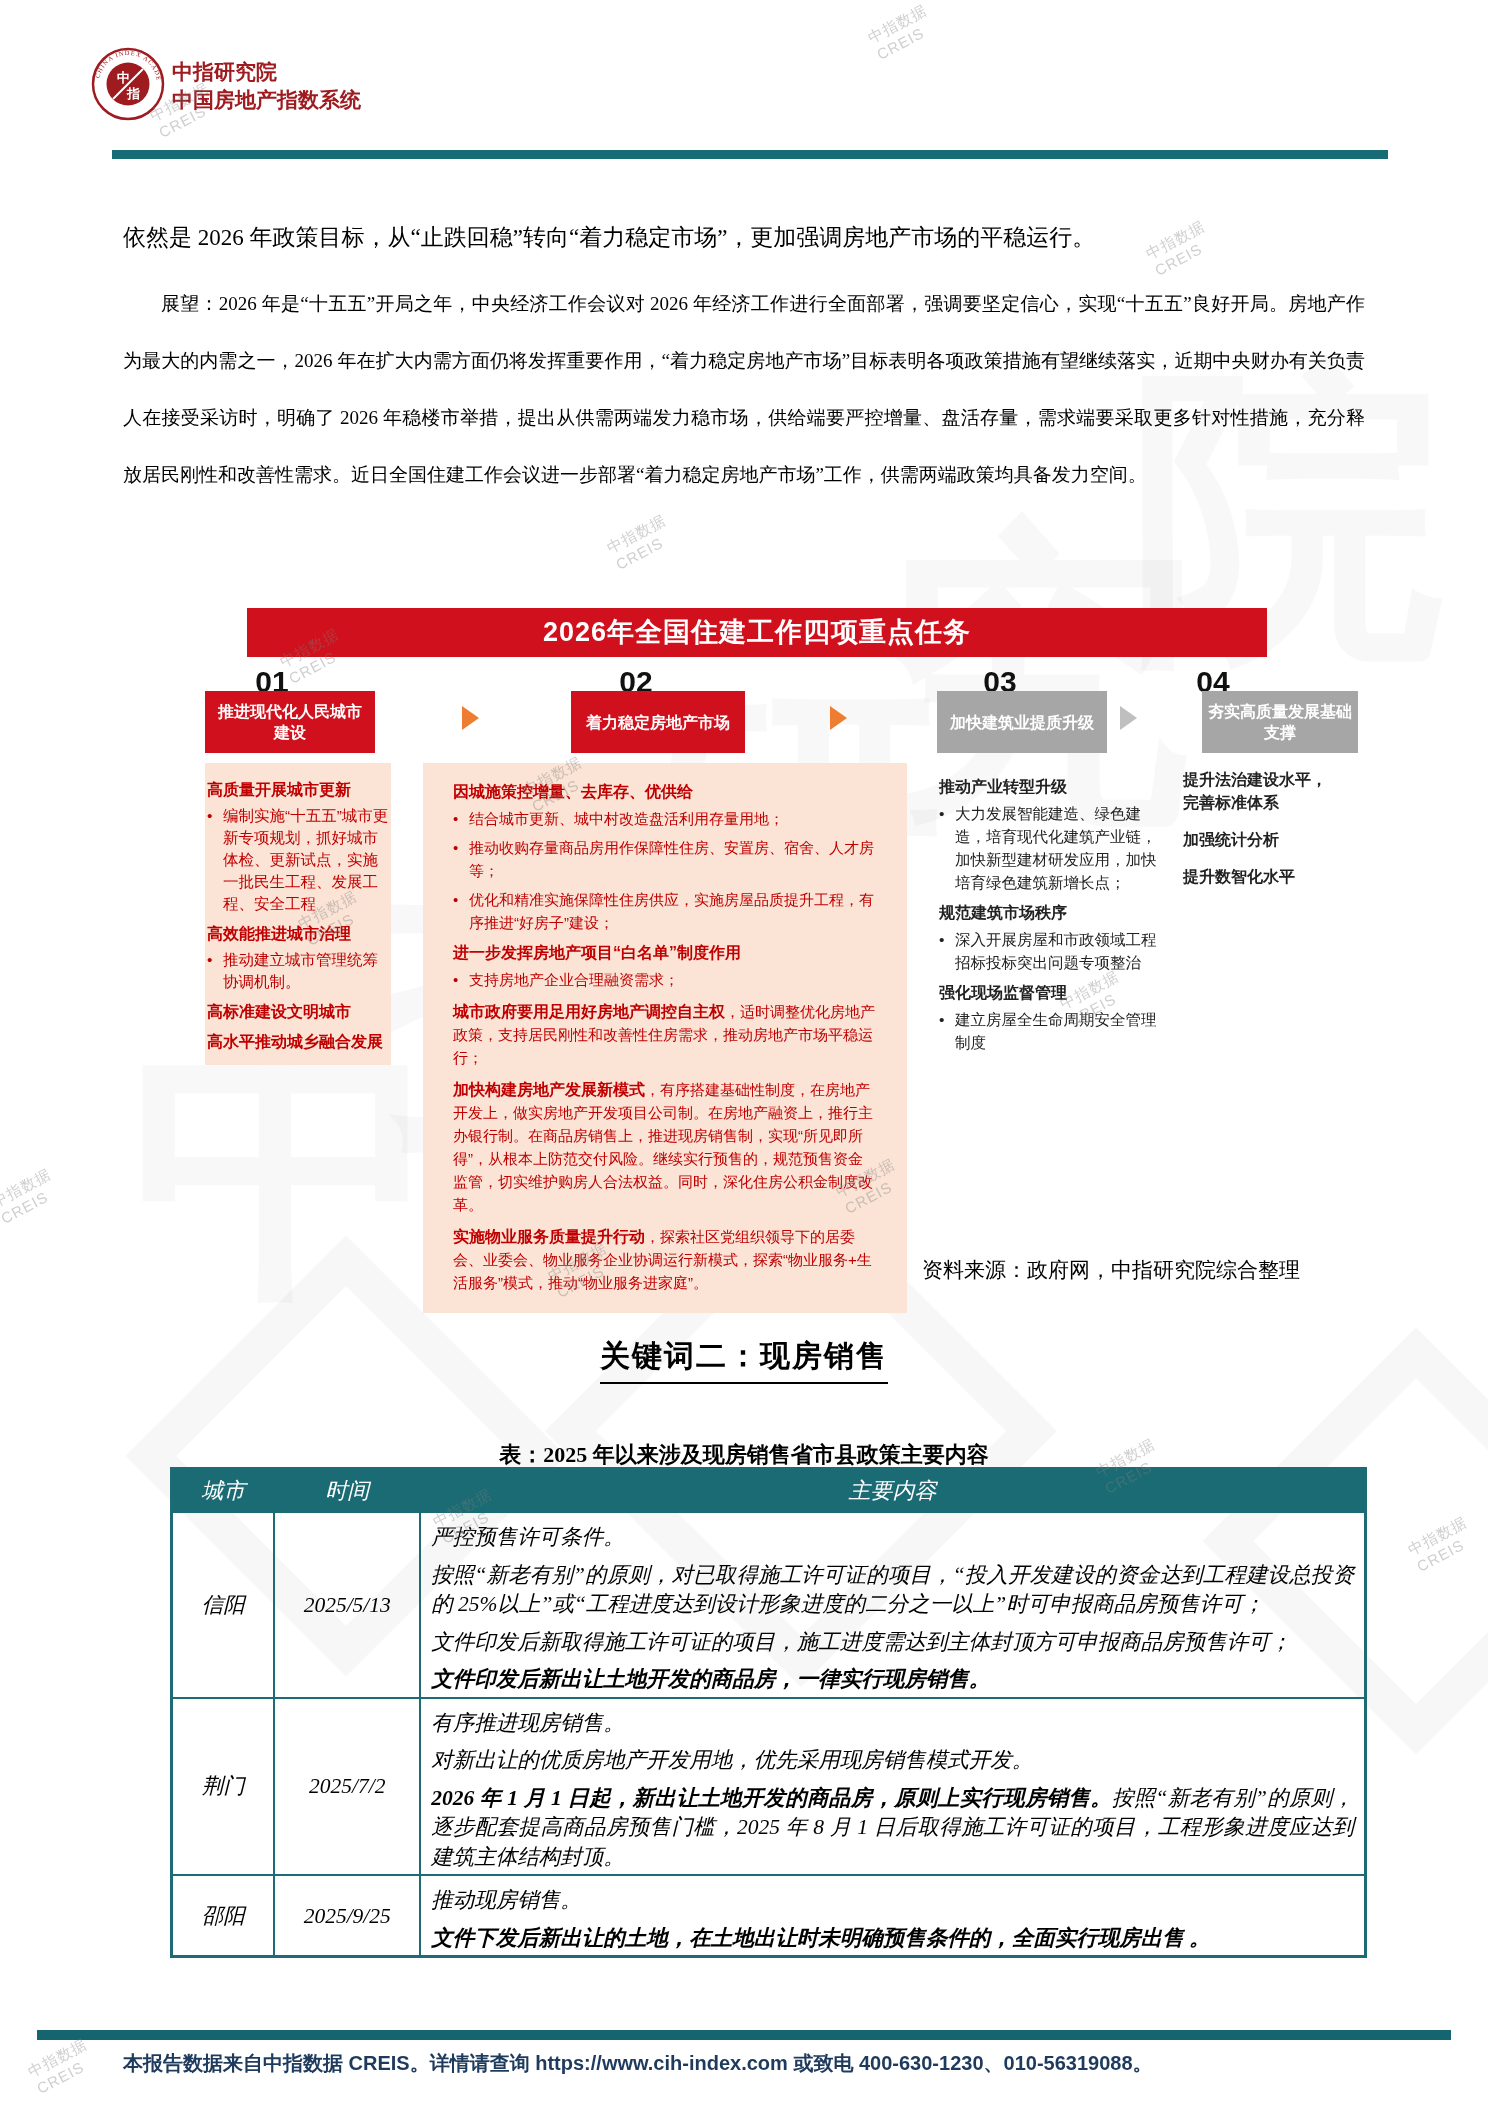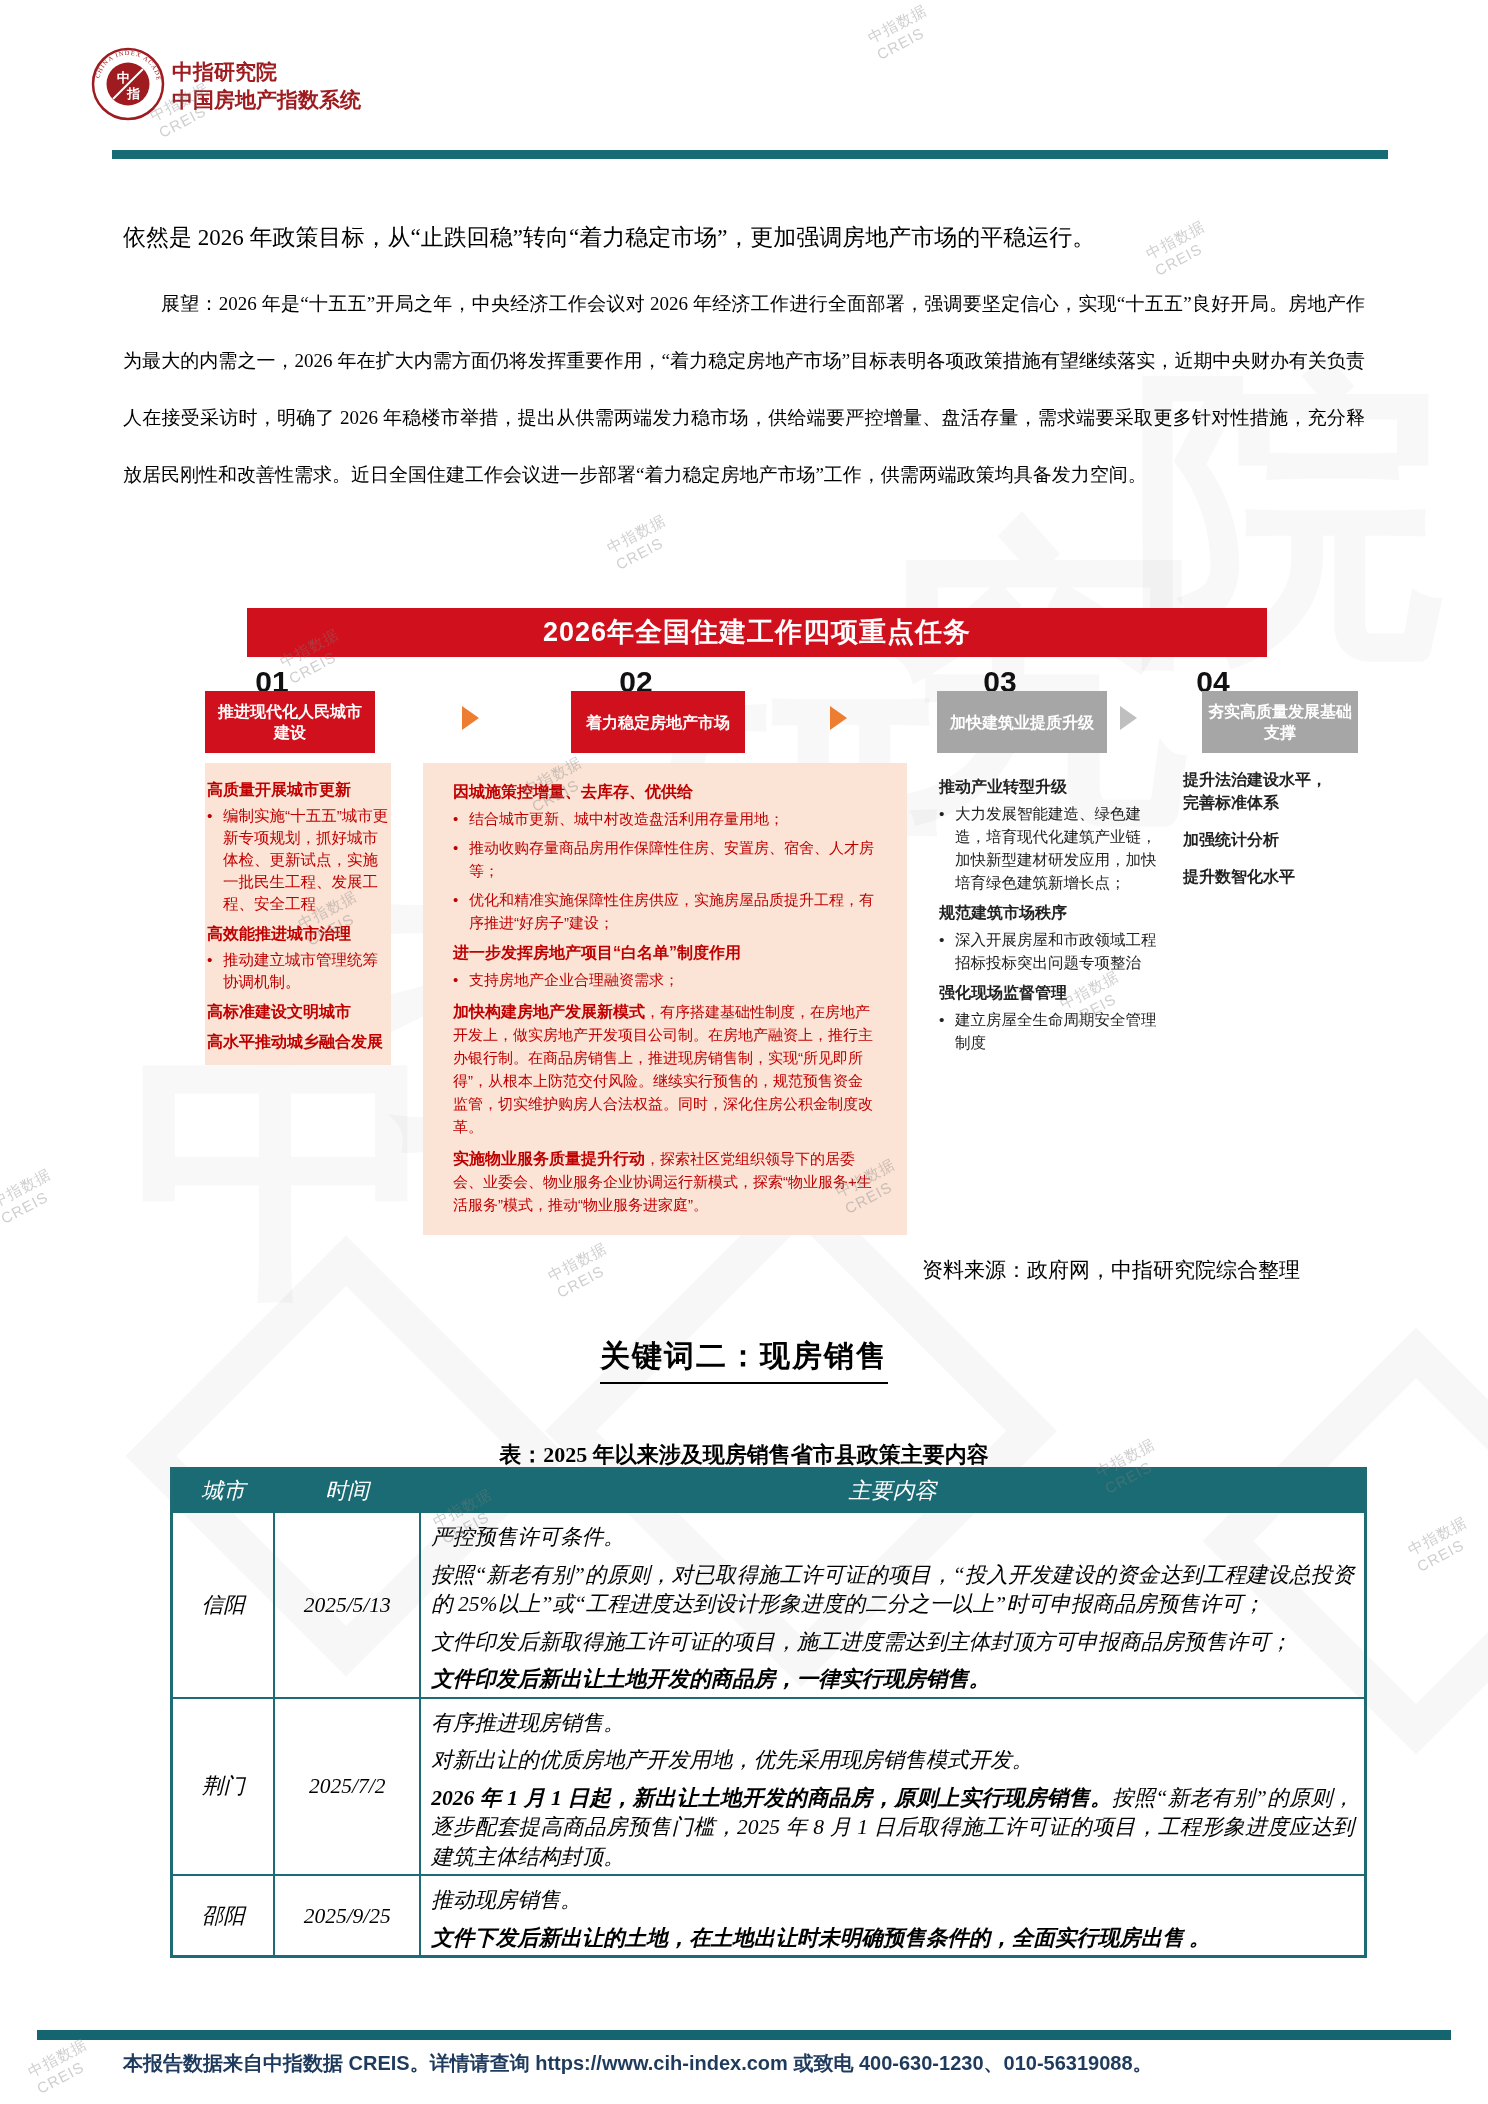--- a/index.html
+++ b/index.html
@@ -164,20 +164,21 @@
         </div>
         <div class="blk-b">
           <span class="dot">•</span>
           <span>优化和精准实施保障性住房供应，实施房屋品质提升工程，有序推进“好房子”建设；</span>
         </div>
         <div class="blk-h">进一步发挥房地产项目“白名单”制度作用</div>
         <div class="blk-b">
           <span class="dot">•</span>
           <span>支持房地产企业合理融资需求；</span>
         </div>
+        <div class="blk-m"><b>城市政府要用足用好房地产调控自主权</b>，适时调整优化房地产政策，支持居民刚性和改善性住房需求，推动房地产市场平稳运行；</div>
         <div class="blk-m"><b>加快构建房地产发展新模式</b>，有序搭建基础性制度，在房地产开发上，做实房地产开发项目公司制。在房地产融资上，推行主办银行制。在商品房销售上，推进现房销售制，实现“所见即所得”，从根本上防范交付风险。继续实行预售的，规范预售资金监管，切实维护购房人合法权益。同时，深化住房公积金制度改革。</div>
         <div class="blk-m"><b>实施物业服务质量提升行动</b>，探索社区党组织领导下的居委会、业委会、物业服务企业协调运行新模式，探索“物业服务+生活服务”模式，推动“物业服务进家庭”。</div>
       </div>
     <div class="ig-col igc2 col-black" id="igc2">
         <div class="blk-h">推动产业转型升级</div>
         <div class="blk-b">
           <span class="dot">•</span>
           <span>大力发展智能建造、绿色建造，培育现代化建筑产业链，加快新型建材研发应用，加快培育绿色建筑新增长点；</span>
         </div>
         <div class="blk-h">规范建筑市场秩序</div>

